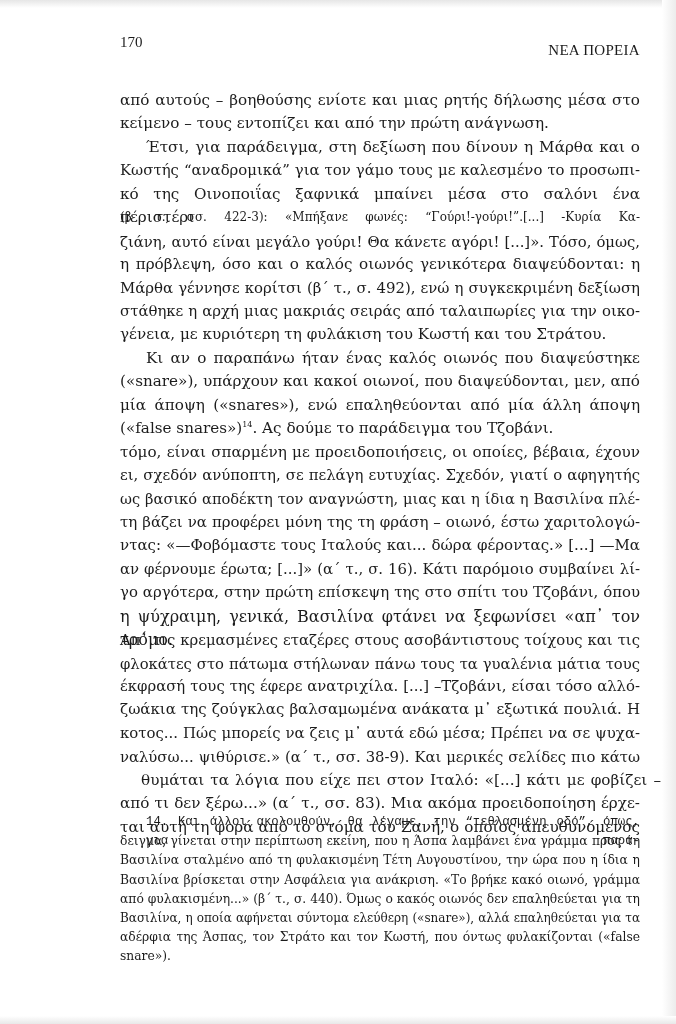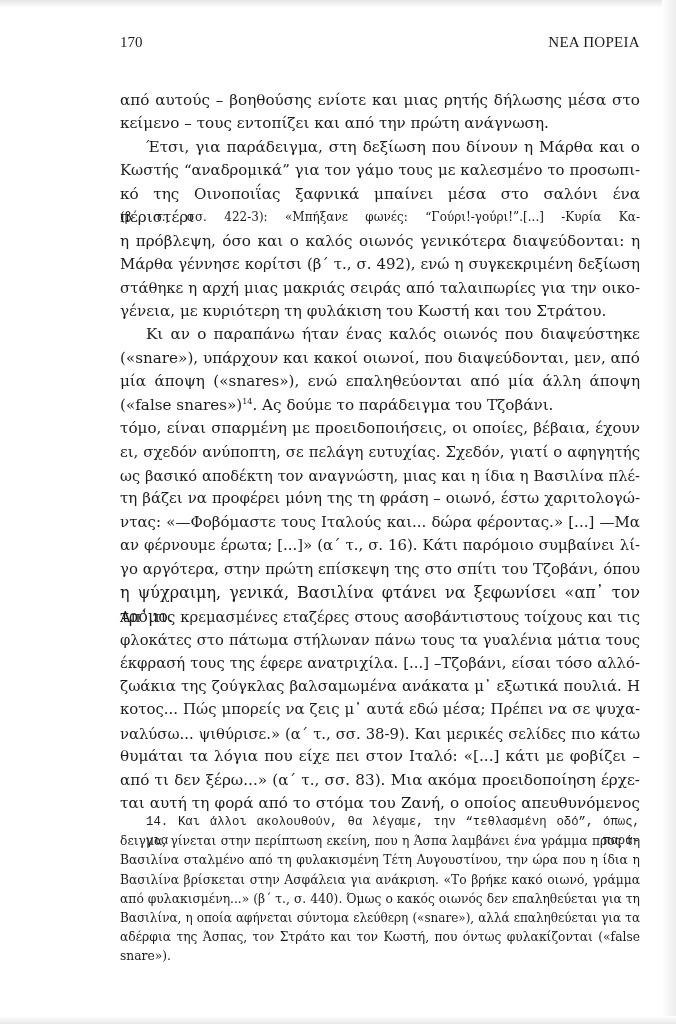--- a/index.html
+++ b/index.html
@@ -7,21 +7,21 @@
          font-family:"DejaVu Serif","Liberation Serif", serif; color:#1c1c1c; }
   .page-edge-top { position:absolute; left:0; top:0; width:676px; height:8px;
         background:linear-gradient(#e6e6e6,#ffffff); }
   .page-edge-right { position:absolute; right:0; top:0; width:14px; height:1024px;
         background:linear-gradient(90deg,#ffffff,#ececec); }
   .page-edge-bottom { position:absolute; left:0; bottom:0; width:676px; height:8px;
         background:linear-gradient(#ffffff,#e8e8e8); }
   .header { position:absolute; top:34px; left:120px; width:520px; height:20px;
         font-family:"Liberation Serif", serif; font-size:15px; }
   .page-number { position:absolute; left:0; top:0; }
-  .running-head { position:absolute; right:0; top:0; letter-spacing:0.3px; }
+  .running-head { position:absolute; right:0; top:8px; letter-spacing:0.3px; }
   .body { position:absolute; left:120px; top:89px; width:520px; }
   .line { height:23.45px; line-height:23.45px; font-size:15.2px; text-align:justify;
           text-align-last:justify; white-space:nowrap; overflow:visible; }
   .line span.t { display:block; width:100%; text-align:justify; text-align-last:justify; white-space:normal; word-spacing:0px; }
   .line.last span.t { text-align-last:left; }
   .line.indent span.t { padding-left:26px; box-sizing:border-box; }
   sup { font-size:8px; line-height:0; }
   .footnotes { position:absolute; left:120px; top:813px; width:520px; }
   .fline { height:19.2px; line-height:19.2px; font-size:12.3px; }
   .fline span.t { display:block; width:100%; text-align:justify; text-align-last:justify; }
@@ -51,20 +51,23 @@
       <span class="t" style="white-space: normal; display: block; width: 100%;">Έτσι, για παράδειγμα, στη δεξίωση που δίνουν η Μάρθα και ο</span>
     </div>
   <div class="line">
       <span class="t" style="white-space: normal; display: block; width: 100%; font-size: 14.8948px;">Κωστής “αναδρομικά” για τον γάμο τους με καλεσμένο το προσωπι-</span>
     </div>
   <div class="line">
       <span class="t" style="white-space: normal; display: block; width: 100%;">κό της Οινοποιΐας ξαφνικά μπαίνει μέσα στο σαλόνι ένα περιστέρι</span>
     </div>
   <div class="line">
       <span class="t" style="white-space: normal; display: block; width: 100%; font-size: 12px;">(β΄ τ., σσ. 422-3): «Μπήξανε φωνές: “Γούρι!-γούρι!”.[...] -Κυρία Κα-</span>
+    </div>
+  <div class="line">
+      <span class="t" style="white-space: normal; display: block; width: 100%; font-size: 14.8107px;">ζιάνη, αυτό είναι μεγάλο γούρι! Θα κάνετε αγόρι! [...]». Τόσο, όμως,</span>
     </div>
   <div class="line">
       <span class="t" style="white-space: normal; display: block; width: 100%;">η πρόβλεψη, όσο και ο καλός οιωνός γενικότερα διαψεύδονται: η</span>
     </div>
   <div class="line">
       <span class="t" style="white-space: normal; display: block; width: 100%; font-size: 14.9231px;">Μάρθα γέννησε κορίτσι (β΄ τ., σ. 492), ενώ η συγκεκριμένη δεξίωση</span>
     </div>
   <div class="line">
       <span class="t" style="white-space: normal; display: block; width: 100%; font-size: 14.8948px;">στάθηκε η αρχή μιας μακριάς σειράς από ταλαιπωρίες για την οικο-</span>
     </div>
@@ -119,21 +122,21 @@
   <div class="line">
       <span class="t" style="white-space: normal; display: block; width: 100%; font-size: 15.0085px;">ζωάκια της ζούγκλας βαλσαμωμένα ανάκατα μ᾿ εξωτικά πουλιά. Η</span>
     </div>
   <div class="line">
       <span class="t" style="white-space: normal; display: block; width: 100%; font-size: 14.9231px;">κοτος... Πώς μπορείς να ζεις μ᾿ αυτά εδώ μέσα; Πρέπει να σε ψυχα-</span>
     </div>
   <div class="line">
       <span class="t" style="white-space: normal; display: block; width: 100%; font-size: 14.8107px;">ναλύσω... ψιθύρισε.» (α΄ τ., σσ. 38-9). Και μερικές σελίδες πιο κάτω</span>
     </div>
   <div class="line">
-      <span class="t" style="white-space: normal; display: block; width: 100%;">θυμάται τα λόγια που είχε πει στον Ιταλό: «[...] κάτι με φοβίζει –</span>
+      <span class="t" style="white-space: normal; display: block; width: 100%; margin-left: 21px;">θυμάται τα λόγια που είχε πει στον Ιταλό: «[...] κάτι με φοβίζει –</span>
     </div>
   <div class="line">
       <span class="t" style="white-space: normal; display: block; width: 100%;">από τι δεν ξέρω...» (α΄ τ., σσ. 83). Μια ακόμα προειδοποίηση έρχε-</span>
     </div>
   <div class="line">
       <span class="t" style="white-space: normal; display: block; width: 100%;">ται αυτή τη φορά από το στόμα του Ζανή, ο οποίος απευθυνόμενος</span>
     </div>
 </div>
 
 <div class="footnotes">

